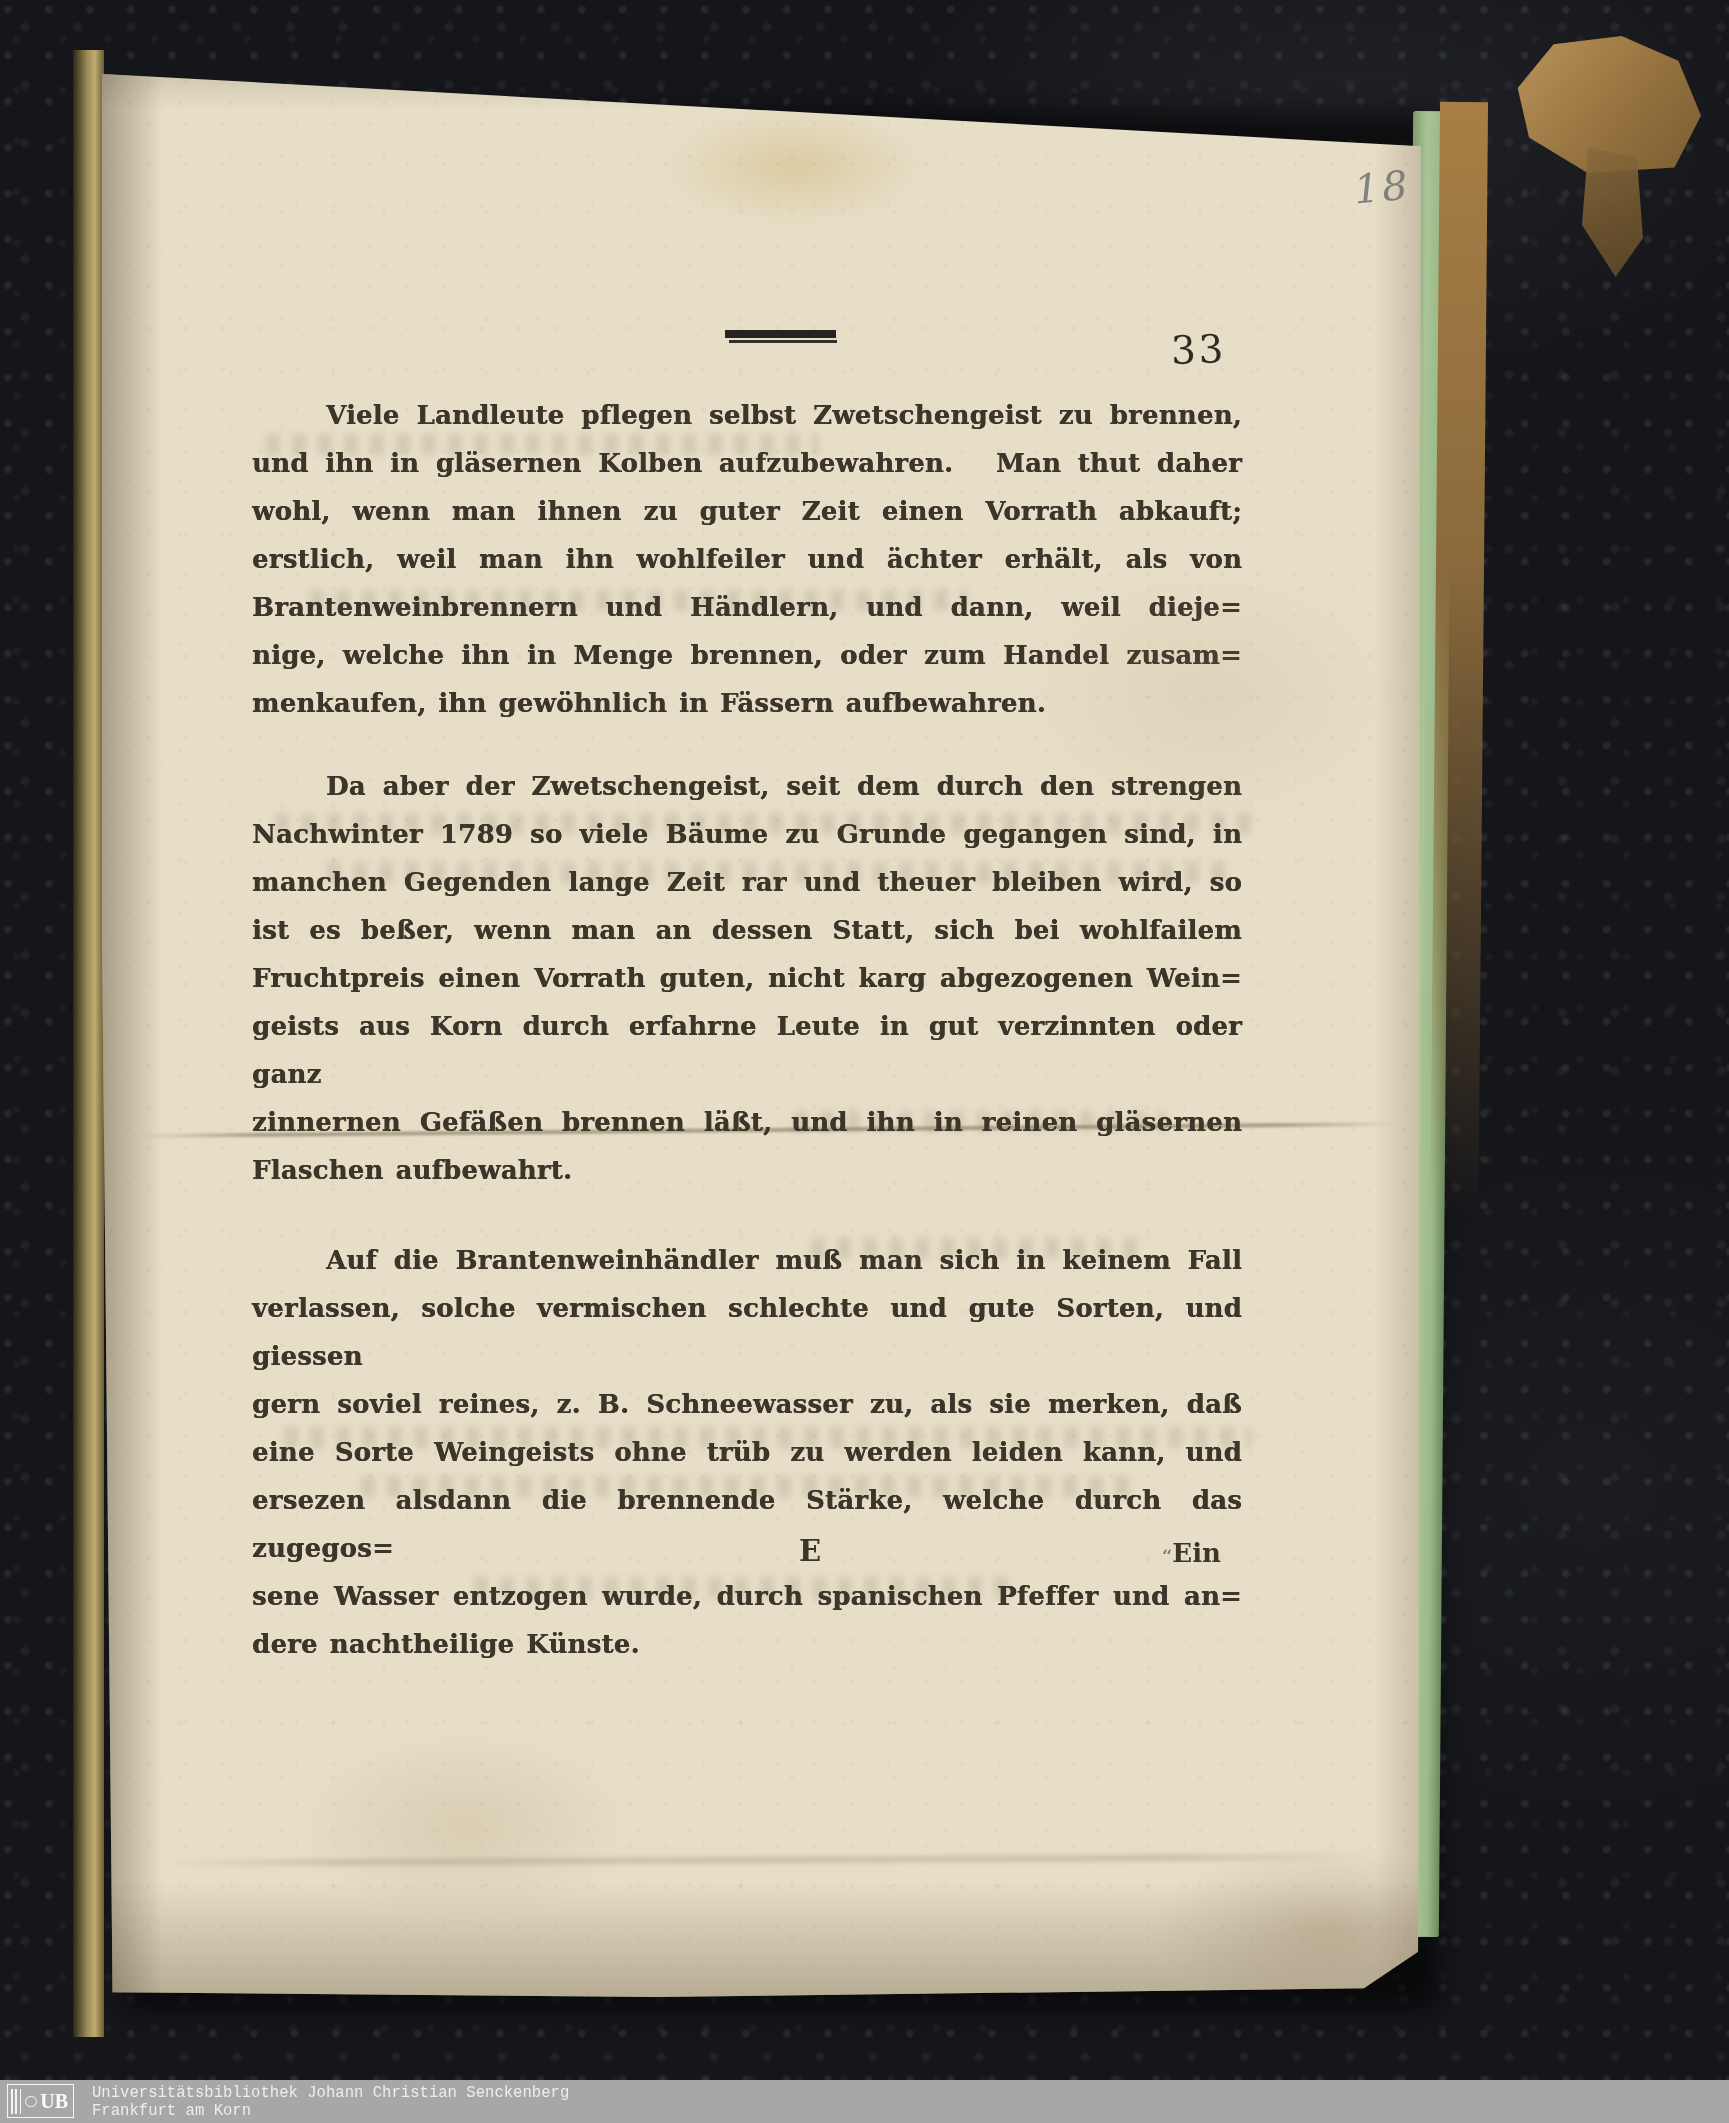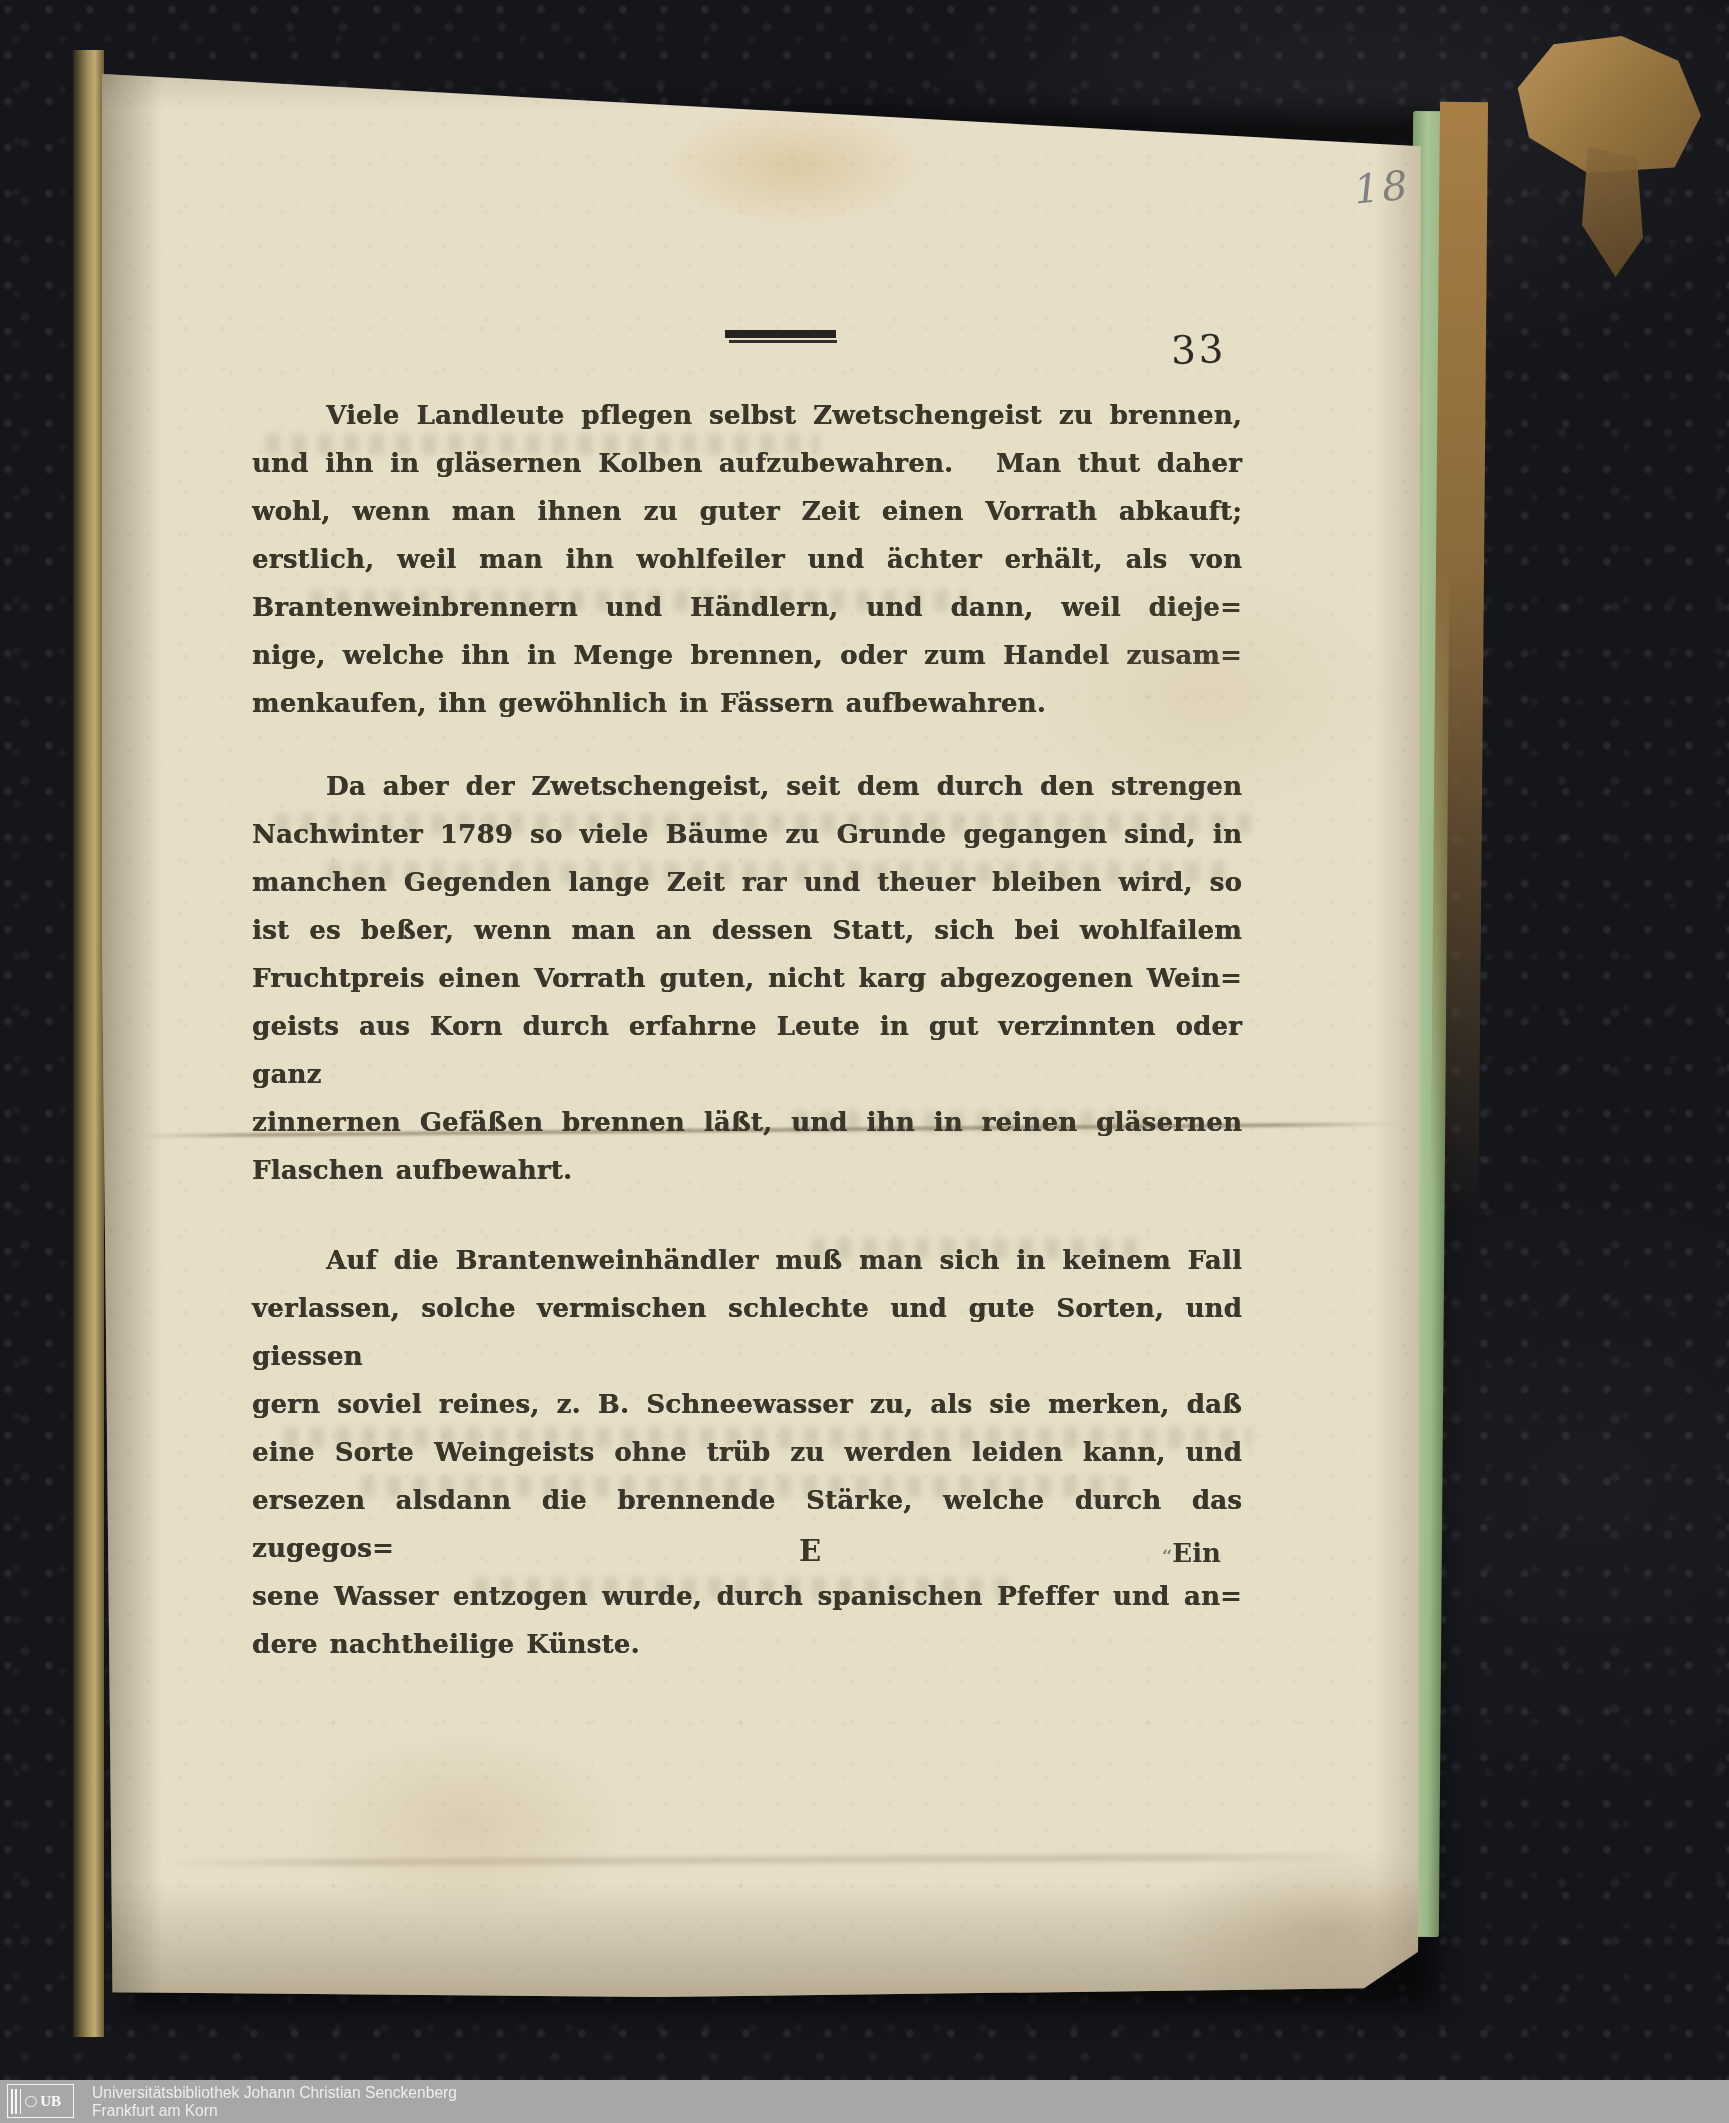--- a/index.html
+++ b/index.html
@@ -98,23 +98,23 @@
   
   .banner{position:absolute;left:0;top:2080px;width:1729px;height:43px;
     background:#a7a7a7;z-index:20;}
   .ub-logo{position:absolute;left:7px;top:4.3px;width:67px;height:34px;
     border:1.7px solid #f6f6f6;box-sizing:border-box;display:flex;align-items:center;}
   .ub-logo .pages{width:13px;height:25px;margin-left:2.6px;
     background:repeating-linear-gradient(90deg,#f6f6f6 0 1.7px,transparent 1.7px 4.3px);}
   .ub-logo .head{width:9.5px;height:9.5px;border:1.7px solid #f6f6f6;border-radius:50%;
     margin-left:1.7px;flex:none;}
   .ub-logo .ub-txt{margin-left:3.5px;font-family:"Liberation Serif",serif;
-    font-weight:700;font-size:15px;color:#fafafa;}
+    font-weight:700;font-size:20px;color:#fafafa;}
   .banner-text{position:absolute;left:92px;top:4.3px;
-    font-family:Liberation Sans, sans-serif;font-size:15.6px;line-height:18px;color:#ededed;}
+    font-family:Liberation Mono, monospace;font-size:15.6px;line-height:18px;color:#ededed;}
 </style>
 </head>
 <body>
 
 <div class="leather"></div>
 <div class="page-shadow"></div>
 <div class="tan-strip"></div>
 <div class="green-edge"></div>
 <div class="brown-edge"></div>
 <div class="torn-flap"></div>

